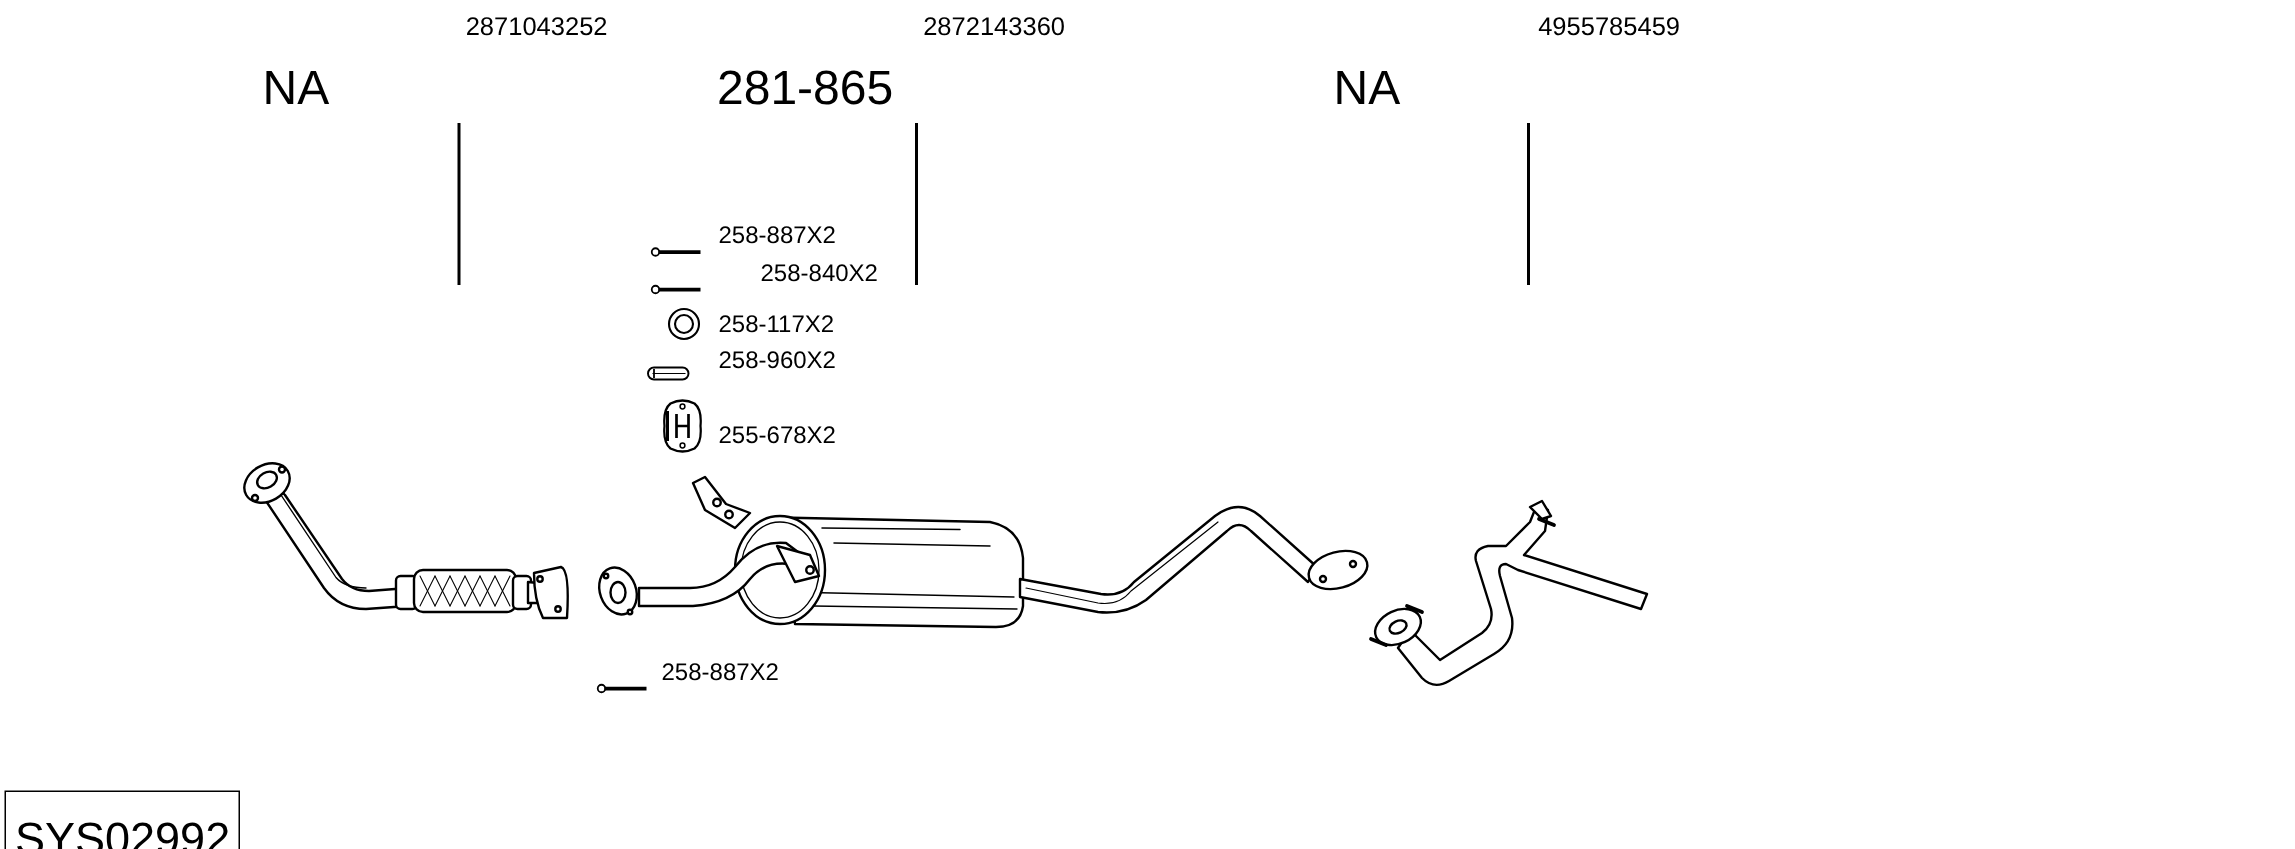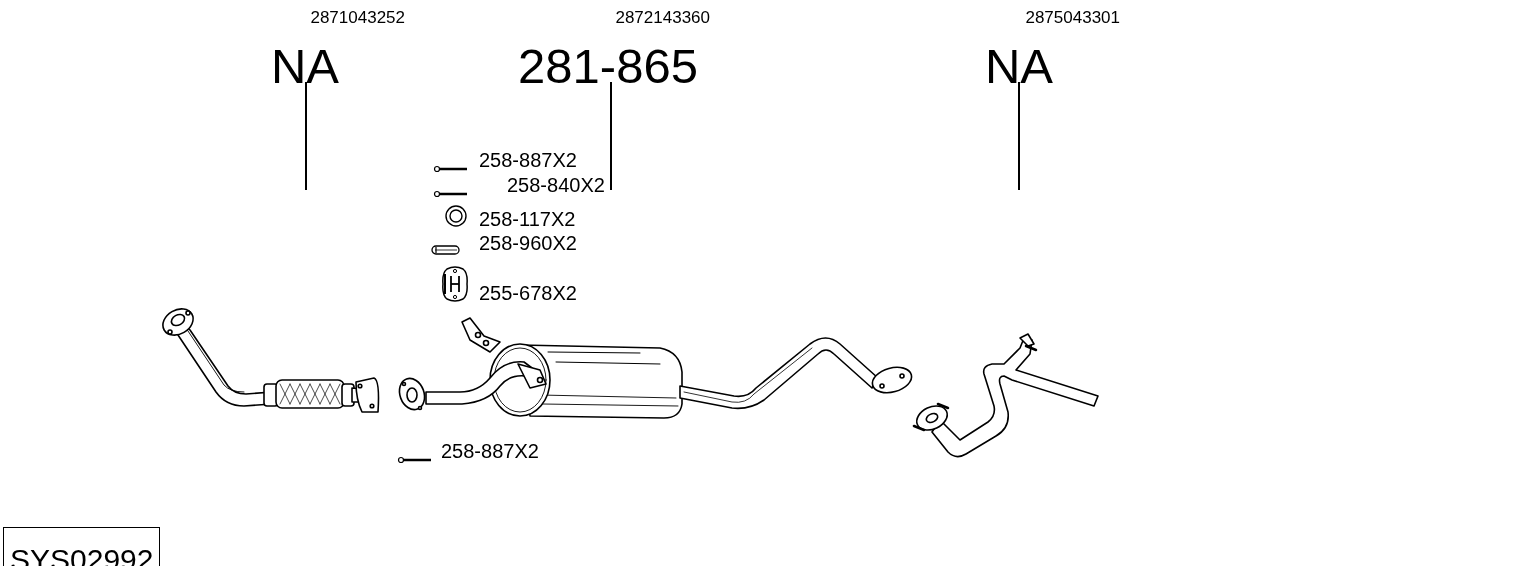--- a/index.html
+++ b/index.html
@@ -1,36 +1,36 @@
 <!DOCTYPE html>
 <html><head>
   <meta charset="utf-8">
   <style>
     html, body { margin: 0; padding: 0; background: #ffffff; }
     body { width: 1530px; height: 566px; position: relative; overflow: hidden; font-family: "Liberation Sans", sans-serif; color: #000; }
     .abs { position: absolute; }
     .oem { font-size: 17px; text-align: right; width: 200px; }
-    .part { font-size: 49px; text-align: center; width: 260px; line-height: 1; }
+    .part { font-size: 32px; width: 260px; line-height: 1; }
     .vline { width: 1.5px; background: #000; }
-    .acc-label { font-size: 20px; line-height: 1; white-space: nowrap; }
+    .acc-label { font-size: 16px; line-height: 1; white-space: nowrap; }
     .sys-box { border: 1.5px solid #000; font-size: 30px; line-height: 1; padding: 17px 6px 2px 6px; }
     svg.drawing { position: absolute; left: 0; top: 0; }
   </style>
 </head>
 <body>
 
 <div class="abs oem" style="left:205px; top:8px;">2871043252</div>
 <div class="abs part" style="left:175px; top:42px;">NA</div>
 <div class="abs vline" style="left:305px; top:82px; height:108px;"></div>
 
 <div class="abs oem" style="left:510px; top:8px;">2872143360</div>
 <div class="abs part" style="left:478px; top:42px;">281-865</div>
 <div class="abs vline" style="left:610px; top:82px; height:108px;"></div>
 
-<div class="abs oem" style="left:920px; top:8px;">2875043301</div>
+<div class="abs oem" style="left:920px; top:8px;">4955785459</div>
 <div class="abs part" style="left:889px; top:42px;">NA</div>
 <div class="abs vline" style="left:1018px; top:82px; height:108px;"></div>
 
 <div class="abs" style="left:433px; top:160px;">
   <svg width="36" height="10">
       <circle cx="4" cy="5" r="2.5" fill="none" stroke="#000" stroke-width="1.2"></circle>
       <line x1="6" y1="5" x2="34" y2="5" stroke="#000" stroke-width="2.5"></line>
     </svg>
 </div>
 <div class="abs acc-label" style="left:479px; top:150px;">258-887X2</div>

